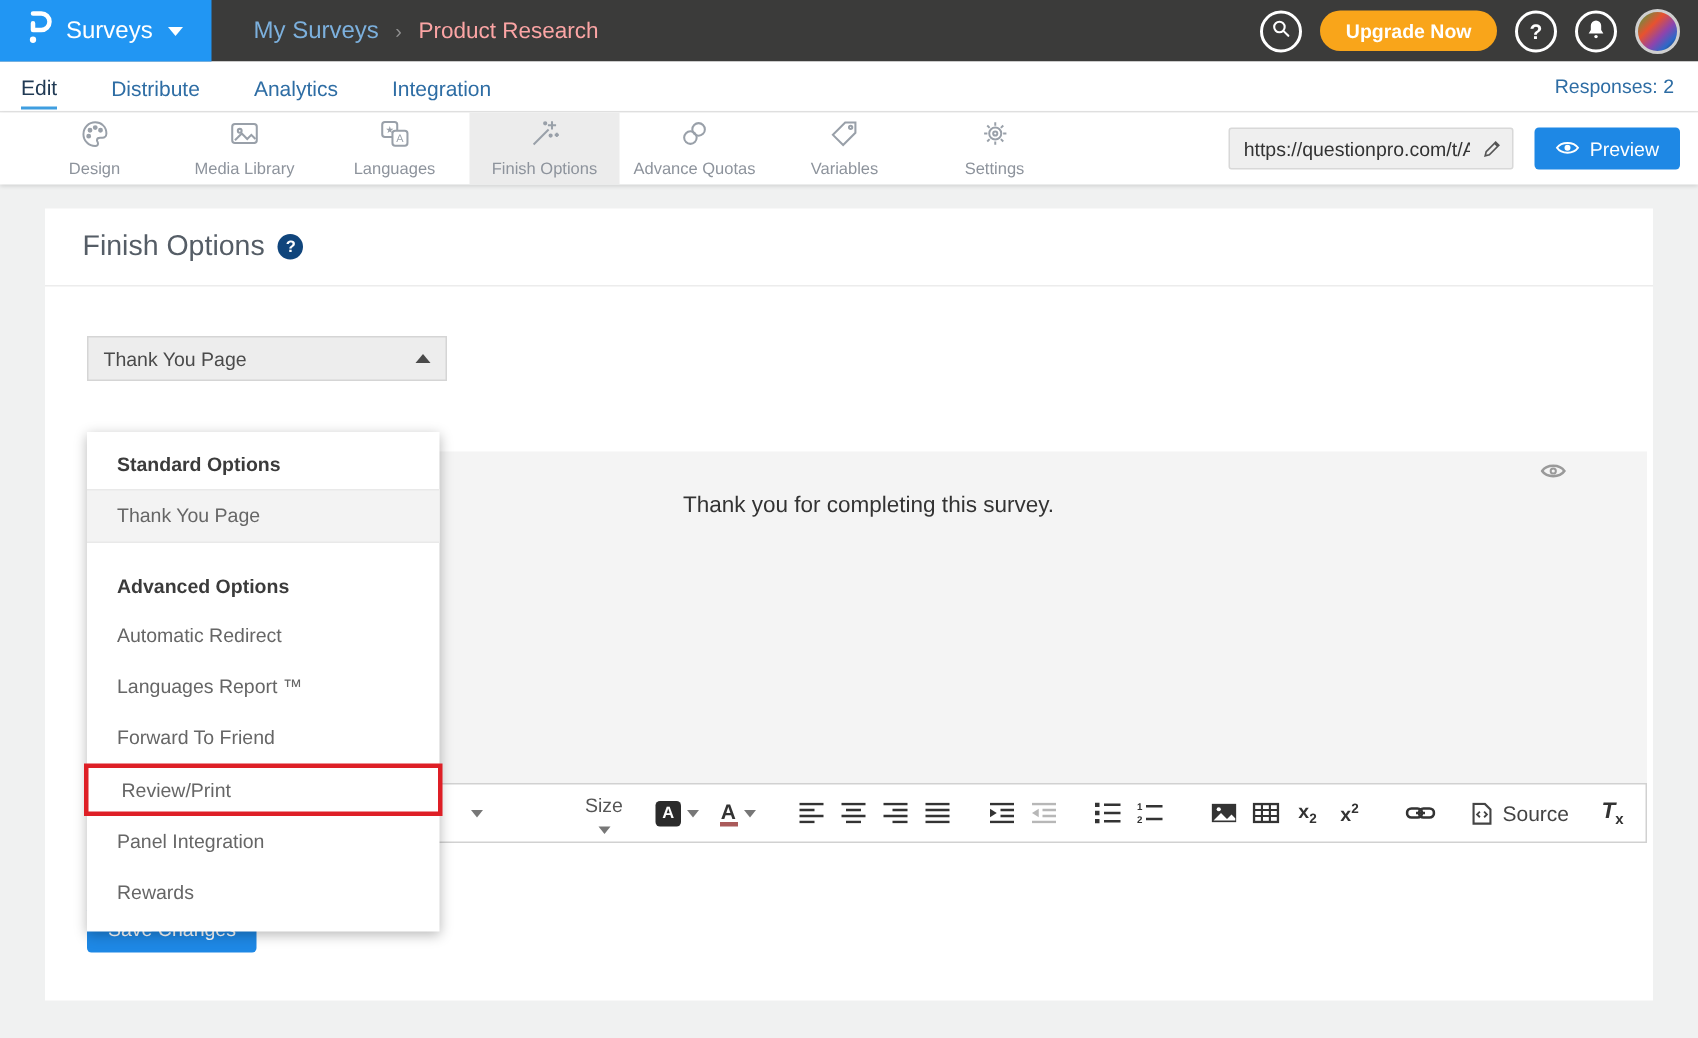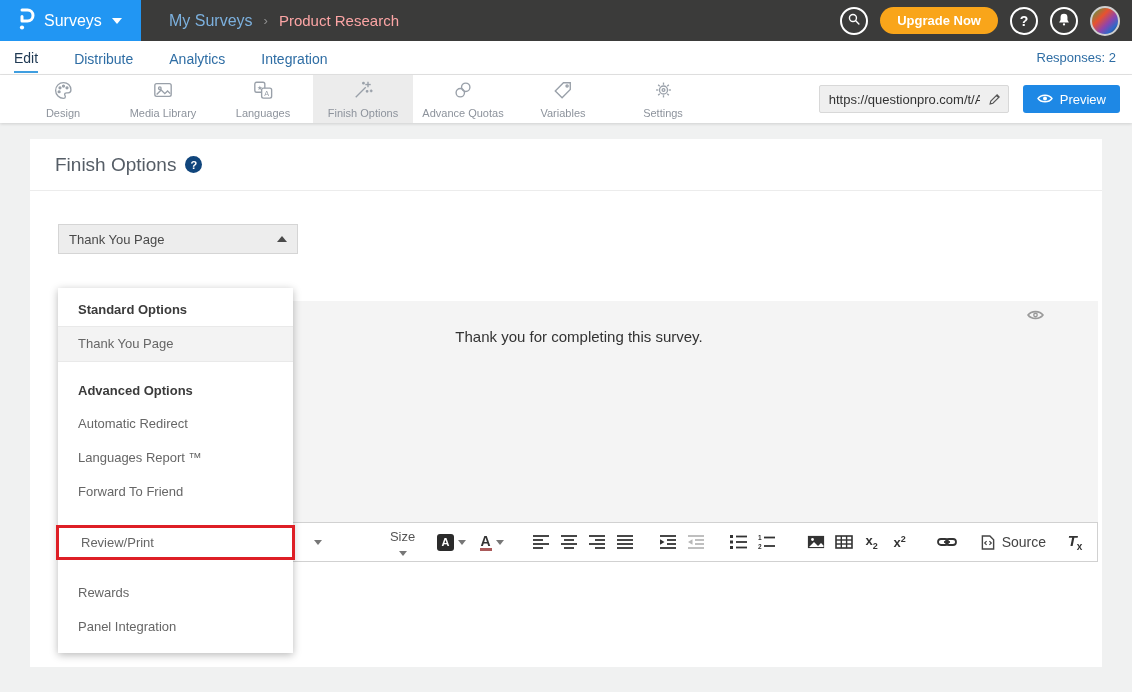--- a/index.html
+++ b/index.html
@@ -46,21 +46,21 @@
   .card-body { position:relative; height:475px; }
 
   
   .select-ctl { margin:33px 0 0 28px; width:240px; height:30px; background:#ededed; border:1px solid #d5d5d5; display:flex; align-items:center; font-size:13px; color:#4a4a4a; padding:0 10px; cursor:pointer; }
   .caret-up { width:0; height:0; border-left:5px solid transparent; border-right:5px solid transparent; border-bottom:6px solid #4a4a4a; margin-left:auto; }
   .dropdown-panel { position:absolute; left:28px; top:64px; width:235px; background:#fff; box-shadow:0 2px 8px rgba(0,0,0,.28); z-index:30; padding-bottom:9px; }
   .dd-header { font-size:13px; font-weight:bold; color:#3b3b3b; padding:14px 20px 9px; }
   .dd-header.second { padding-top:21px; }
   .dd-item { font-size:13px; color:#666; padding:9px 20px 10px; cursor:pointer; }
   .dd-item.selected { background:#f3f3f3; border-top:1px solid #e9e9e9; border-bottom:1px solid #e9e9e9; }
-  .dd-item.flagged { border:3px solid #de1f26; margin:16px -2px; padding:7px 22px 7px; }
+  .dd-item.flagged { border:3px solid #de1f26; margin:0 -2px; padding:7px 22px 7px; }
 
   .eye-toggle { position:absolute; top:83px; right:58px; cursor:pointer; color:#9a9a9a; }
 
   
   .editor { margin:47px 4px 0 30px; }
   .editor-content { height:221px; background:#f4f4f4; padding-top:27px; text-align:center; font-size:15px; color:#333; cursor:text; }
   .editor-toolbar { height:40px; background:#fff; border:1px solid #d1d1d1; display:flex; align-items:center; padding:0 8px; color:#333; }
   .tb-spacer { width:250px; }
   .tb-combo { display:flex; align-items:center; gap:7px; font-size:13px; color:#555; cursor:pointer; }
   .caret-sm { width:0; height:0; border-left:4px solid transparent; border-right:4px solid transparent; border-top:5px solid #777; }
@@ -250,22 +250,22 @@
 
     
     <div class="dropdown-panel">
       <div class="dd-header">Standard Options</div>
       <div class="dd-item selected">Thank You Page</div>
       <div class="dd-header second">Advanced Options</div>
       <div class="dd-item">Automatic Redirect</div>
       <div class="dd-item">Languages Report ™</div>
       <div class="dd-item">Forward To Friend</div>
       <div class="dd-item flagged">Review/Print</div>
+      <div class="dd-item">Panel Integration</div>
       <div class="dd-item">Rewards</div>
-      <div class="dd-item">Panel Integration</div>
     </div>
 
     
     <span class="eye-toggle">
       <svg width="17" height="12" viewBox="0 0 24 16">
           <path d="M1.5 8C6 1.5 18 1.5 22.5 8 18 14.5 6 14.5 1.5 8z" fill="none" stroke="#9a9a9a" stroke-width="2.4"></path>
           <circle cx="12" cy="8" r="3.4" fill="#9a9a9a"></circle>
           <circle cx="12" cy="8" r="1.5" fill="#f4f4f4"></circle>
         </svg>
     </span>

